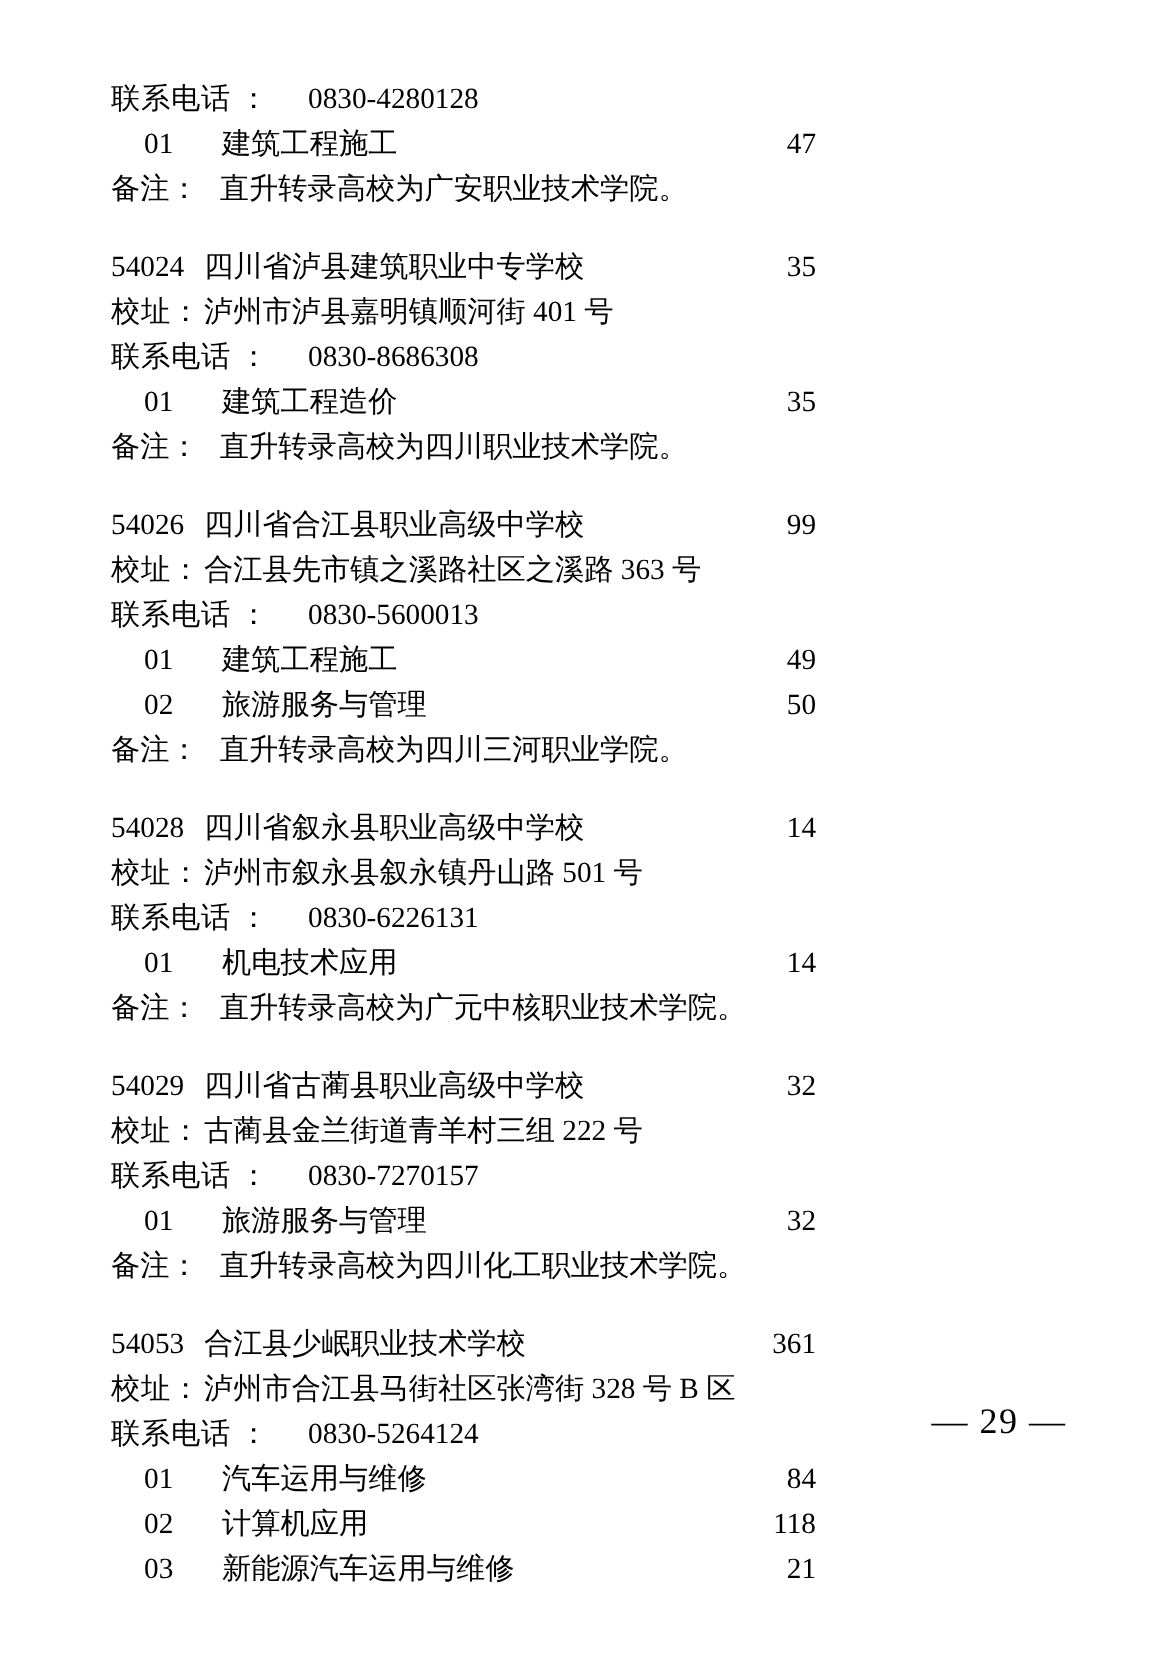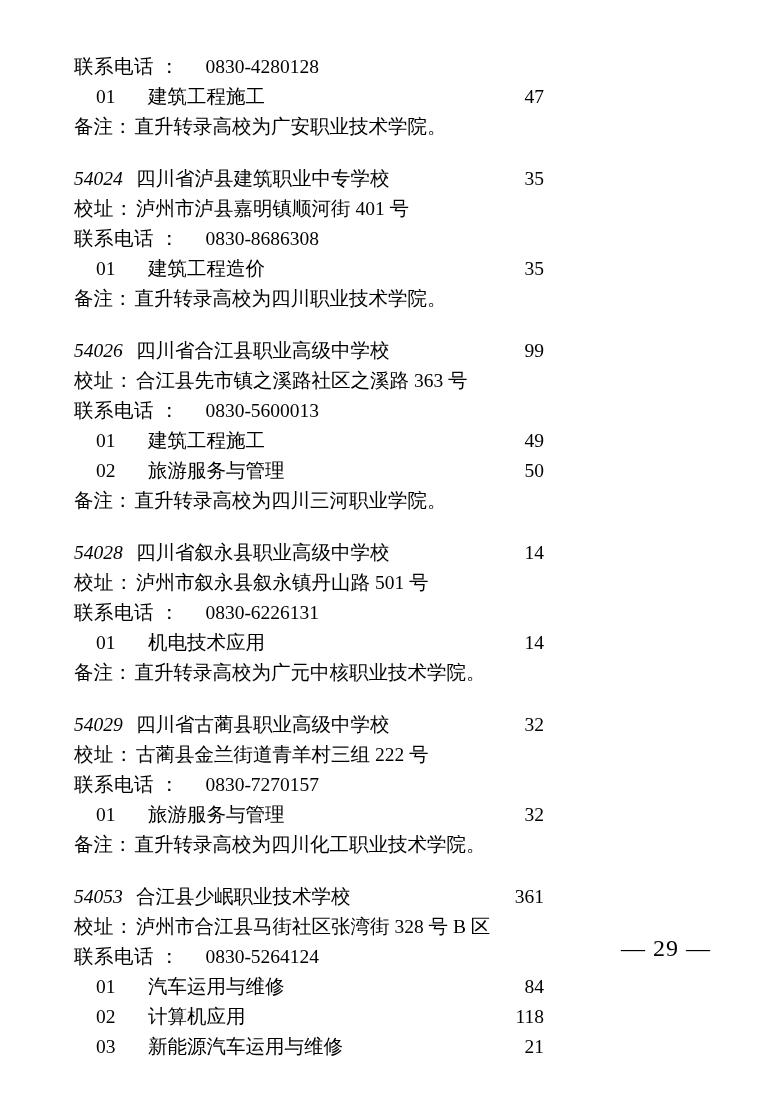--- a/index.html
+++ b/index.html
@@ -41,21 +41,20 @@
   }
   .line .num {
     position: absolute;
     font-size: 19.5px;
     text-align: right;
   }
   
   .school-line .code {
     display: inline-block;
     min-width: 62px;
-    font-style: italic;
   }
   .school-line .name {
     display: inline-block;
     font-family: Liberation Mono, monospace;
   }
   .school-line .num {
     left: 418px;
     width: 52px;
   }
   
@@ -83,21 +82,21 @@
   }
   .major-line .num {
     left: 418px;
     width: 52px;
   }
   
   .remark-line .label {
     letter-spacing: 0;
   }
   .remark-line .value {
-    margin-left: 2px;
+    margin-left: 14px;
   }
   .page-number {
     position: absolute;
     right: 66px;
     bottom: 58px;
     font-size: 24px;
     letter-spacing: 1px;
   }
 </style>
 </head>

